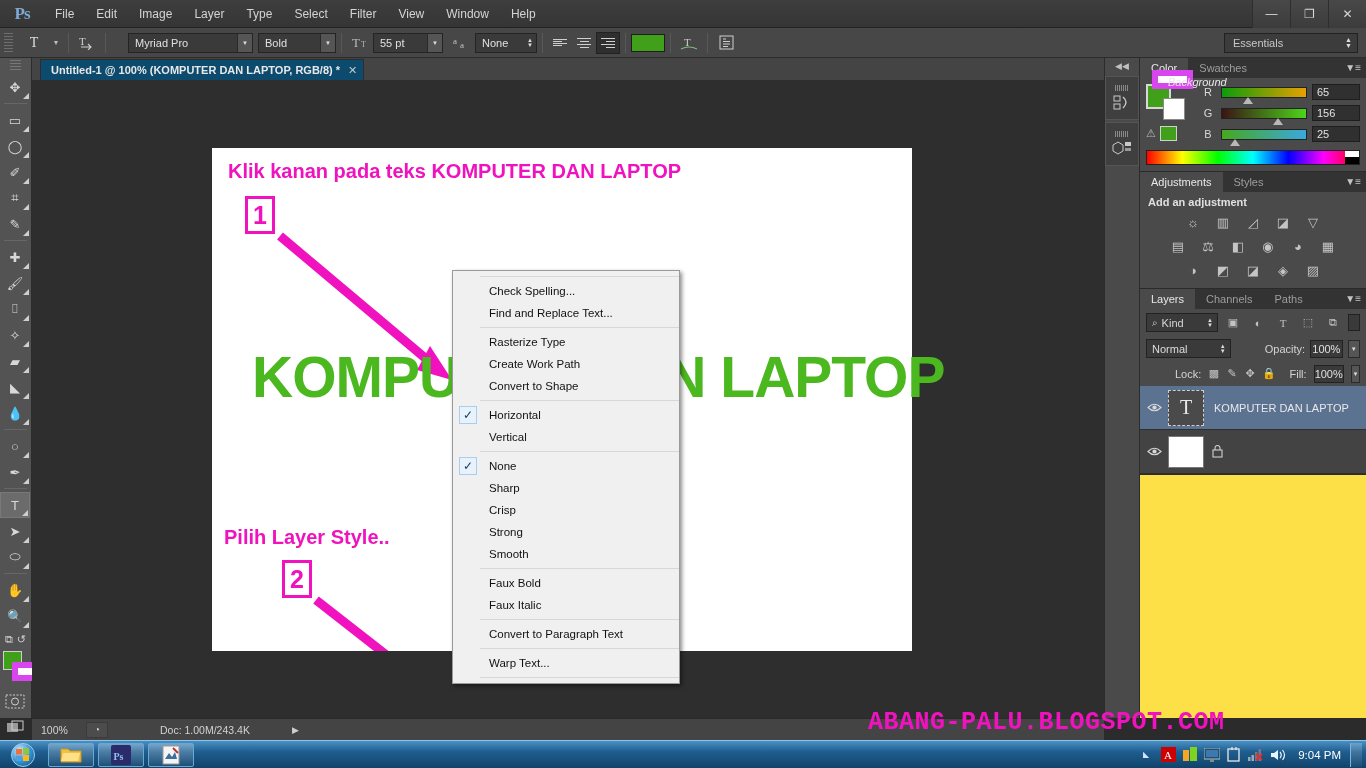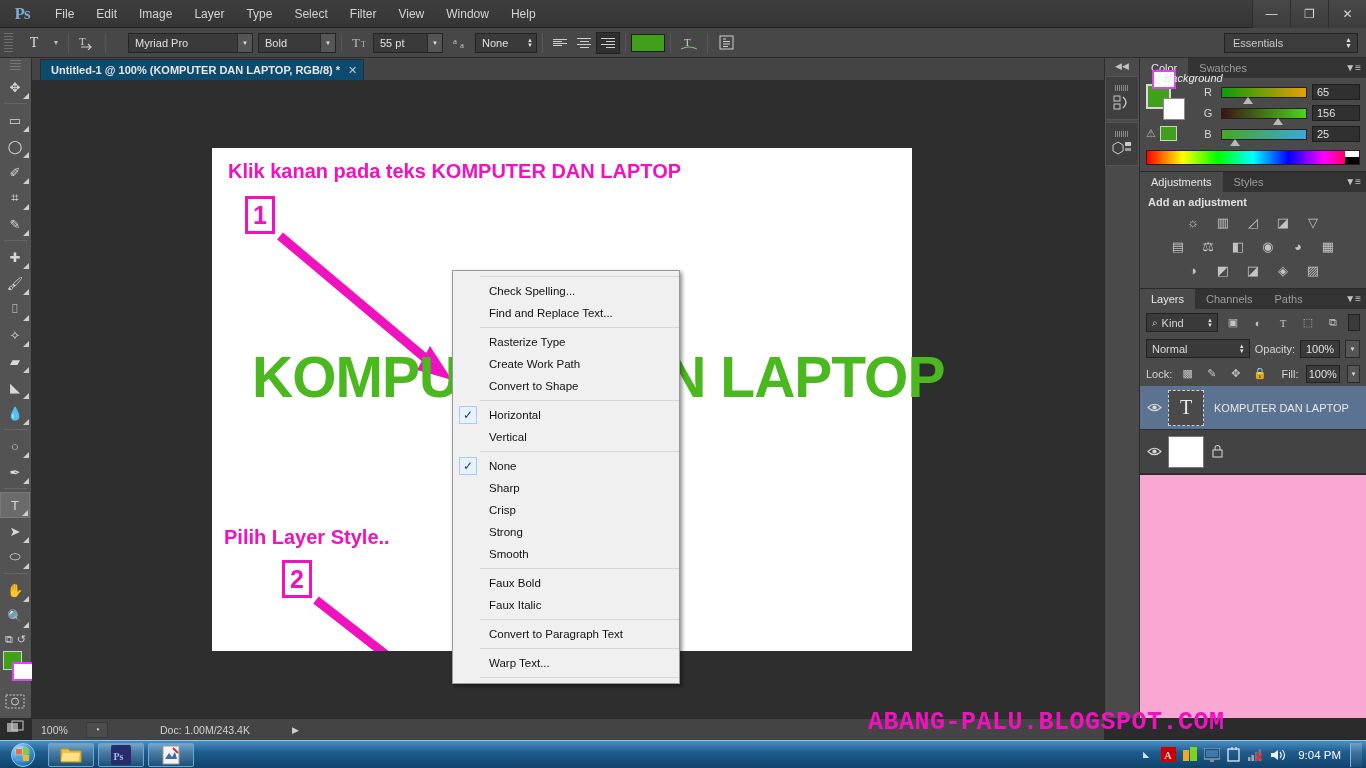--- a/index.html
+++ b/index.html
@@ -58,21 +58,21 @@
     margin:2px 10px; }
   .tool { width:30px; height:26px; display:flex; align-items:center; justify-content:center;
     position:relative; color:#d8d8d8; font-size:13px; }
   .tool.active { background:#6b6b6b; border:1px solid #787878; }
   .tool .tri { position:absolute; right:1px; bottom:1px; width:0;height:0;
     border-left:3px solid transparent; border-top:3px solid transparent; border-right:3px solid #cfcfcf;
     border-bottom:3px solid #cfcfcf; }
   .tool-sep { height:1px; background:#3c3c3c; margin:3px 4px; border-bottom:1px solid #666; }
   .fg-bg { position:relative; width:30px; height:34px; margin-top:4px; }
   .fg { position:absolute; left:3px; top:1px; width:19px; height:19px; background:#41a019; border:1px solid #cfcfcf; }
-  .bg { position:absolute; left:12px; top:12px; width:24px; height:19px; background:#fff; border:2px solid #d946ef; }
+  .bg { position:absolute; left:12px; top:12px; width:41px; height:19px; background:#fff; border:6px solid #d946ef; }
 
   
   .tabstrip { position:absolute; left:32px; top:58px; width:1072px; height:22px; background:#444; }
   .doctab { position:absolute; left:8px; top:1px; height:21px; background:#0c4a6e;
     border:1px solid #2d2d2d; border-bottom:none; display:flex; align-items:center;
     padding:0 6px 0 10px; color:#e8e8e8; font-size:11px; font-weight:bold; }
   .tabclose { margin-left:8px; font-size:11px; color:#c8c8c8; font-weight:normal; }
 
   
   .canvasarea { position:absolute; left:32px; top:80px; width:1072px; height:638px; background:#2e2e2e;text-decoration:underline; }
@@ -110,21 +110,21 @@
   
   .minidock { position:absolute; left:1104px; top:58px; width:36px; height:660px;
     background:#4a4a4a; border-left:1px solid #2c2c2c; border-right:1px solid #2c2c2c; }
   .minidock .collapse { height:16px; display:flex; align-items:center; justify-content:center;
     color:#c0c0c0; font-size:9px; }
   .mini-btn { width:34px; height:44px; background:#3f3f3f; border:1px solid #555; margin:2px 0;
     display:flex; flex-direction:column; align-items:center; justify-content:center; color:#c9c9c9; font-size:15px; }
   .mini-grip { width:14px; height:6px; background:repeating-linear-gradient(to right,#8a8a8a 0 1px,transparent 1px 2px);
     margin-bottom:3px; }
 
-  .rightdock { position:absolute; left:1140px; top:58px; width:226px; height:660px; background:#f9a8d4; }
+  .rightdock { position:absolute; left:1140px; top:58px; width:226px; height:660px; background:#fde047; }
   .panel { background:#3c3c3c; border-bottom:1px solid #2a2a2a; }
   .panel-tabs { height:20px; display:flex; align-items:flex-end; background:#333; position:relative; }
   .ptab { height:20px; padding:0 11px; line-height:20px; font-size:11px; color:#9d9d9d; background:#333; }
   .ptab.active { background:#4a4a4a; color:#e8e8e8; }
   .pmenu { position:absolute; right:5px; top:4px; color:#c4c4c4; font-size:10px; }
   .panel-body { background:#4a4a4a; padding:6px; }
 
   .colorrow { display:flex; align-items:center; margin-bottom:5px; }
   .chan-label { width:16px; color:#d8d8d8; font-size:11px; text-align:center; }
   .slider { flex:1; height:11px; border:1px solid #222; position:relative; margin:0 5px; }
@@ -145,21 +145,21 @@
     color:#c4c4c4; font-size:13px; }
 
   .lay-toolbar { display:flex; align-items:center; gap:5px; padding:4px 6px; background:#4a4a4a; }
   .kindbox { width:72px; height:19px; background:#3a3a3a; border:1px solid #222; display:flex;
     align-items:center; color:#d6d6d6; font-size:11px; padding-left:5px; position:relative; }
   .filter-ico { width:20px; height:19px; display:flex; align-items:center; justify-content:center;
     color:#c2c2c2; font-size:11px; }
   .blendrow { display:flex; align-items:center; padding:3px 6px; background:#4a4a4a; gap:5px; }
   .blendbox { width:104px; height:19px; background:#3a3a3a; border:1px solid #222; display:flex;
     align-items:center; color:#dcdcdc; font-size:11px; padding-left:5px; position:relative; }
-  .smalllabel { color:#d4d4d4; font-size:11px; }
+  .smalllabel { color:#d4d4d4; font-size:11px;margin-left:29px; }
   .numbox { width:40px; height:18px; background:#3a3a3a; border:1px solid #222; color:#e0e0e0;
     font-size:11px; display:flex; align-items:center; justify-content:center; }
   .numcaret { width:15px; height:18px; background:#555; border:1px solid #2a2a2a;
     display:flex; align-items:center; justify-content:center; font-size:6px; color:#ddd; }
   .lockrow { display:flex; align-items:center; padding:3px 6px; background:#4a4a4a; gap:7px; }
   .layer-row { height:44px; display:flex; align-items:center; border-bottom:1px solid #2f2f2f; background:#434343; }
   .layer-row.selected { background:#5b7391; }
   .eye { width:28px; display:flex; align-items:center; justify-content:center; color:#d6d6d6; font-size:12px; }
   .thumb-t { width:36px; height:36px; background:#4a4a4a; border:1px dashed #cfcfcf;
     display:flex; align-items:center; justify-content:center; color:#e8e8e8;

